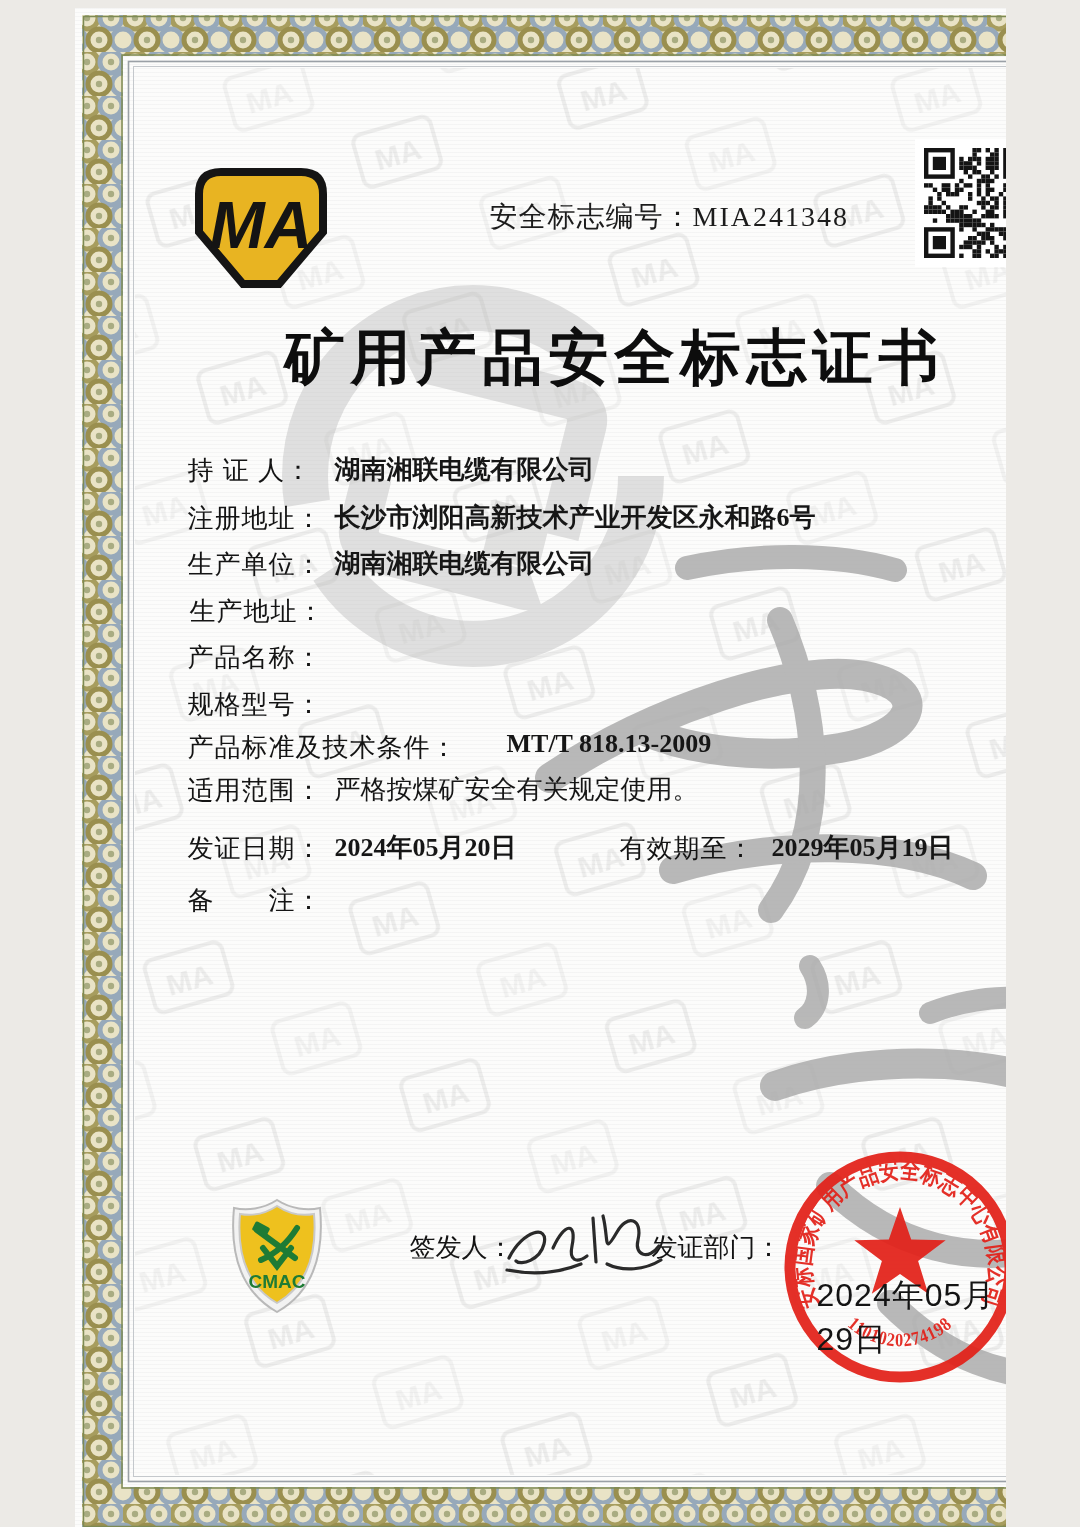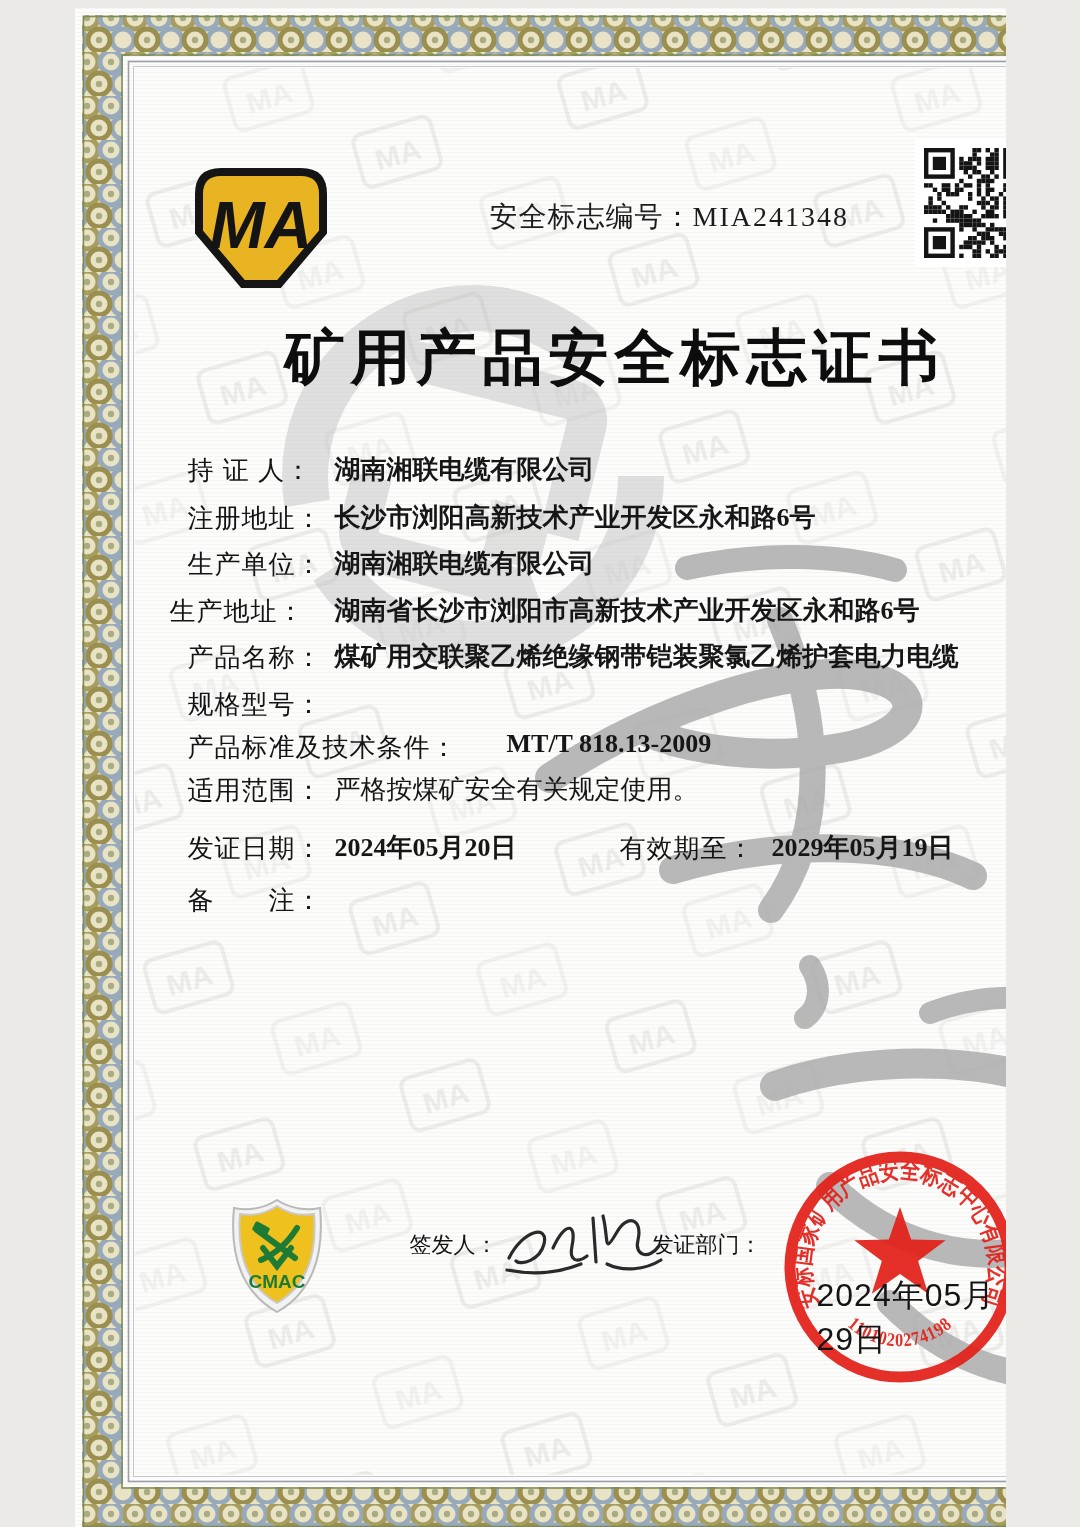--- a/index.html
+++ b/index.html
@@ -23,21 +23,21 @@
     letter-spacing:6px;color:#0d0d0d;
   }
   .lbl{font-size:26px;color:#141414;white-space:pre;letter-spacing:1px;}
   .val{font-family:"Liberation Serif",serif;font-weight:700;font-size:26px;color:#161616;white-space:pre;}
   .val.light{font-weight:400;}
   .statement{
     left:112px;top:1028px;width:858px;
     font-size:25px;line-height:37px;font-weight:700;color:#111;
     text-indent:2.2em;text-align:justify;
   }
-  .sigline{font-size:22px;color:#141414;}
+  .sigline{font-size:26px;color:#141414;}
   .sealdate{font-size:32px;color:#141414;letter-spacing:1px;}
 </style>
 </head>
 <body>
 
 <div class="page">
 
   <svg class="layer z1" viewBox="0 0 1080 1527" xmlns="http://www.w3.org/2000/svg" aria-hidden="true">
     <defs>
       <pattern id="guill" width="48" height="44" patternUnits="userSpaceOnUse">
@@ -366,25 +366,23 @@
 
     <div class="abs lbl" style="left:113px;top:445px;">持 证 人：</div>
     <div class="abs val" style="left:260px;top:444px;">湖南湘联电缆有限公司</div>
 
     <div class="abs lbl" style="left:113px;top:493px;">注册地址：</div>
     <div class="abs val" style="left:260px;top:492px;">长沙市浏阳高新技术产业开发区永和路6号</div>
 
     <div class="abs lbl" style="left:113px;top:539px;">生产单位：</div>
     <div class="abs val" style="left:260px;top:538px;">湖南湘联电缆有限公司</div>
 
-    <div class="abs lbl" style="left:95px;top:586px;">生产地址：</div>
-    <div class="abs val" style="left:260px;top:585px;">湖南省长沙市浏阳市高新技术产业开发区永和路6号</div>
+    <div class="abs lbl" style="left:115px;top:586px;">生产地址：</div>
 
     <div class="abs lbl" style="left:113px;top:632px;">产品名称：</div>
-    <div class="abs val" style="left:260px;top:631px;">煤矿用交联聚乙烯绝缘钢带铠装聚氯乙烯护套电力电缆</div>
 
     <div class="abs lbl" style="left:113px;top:679px;">规格型号：</div>
 
     <div class="abs lbl" style="left:113px;top:722px;">产品标准及技术条件：</div>
     <div class="abs val" style="left:432px;top:721px;">MT/T 818.13-2009</div>
 
     <div class="abs lbl" style="left:113px;top:765px;">适用范围：</div>
     <div class="abs val light" style="left:260px;top:764px;">严格按煤矿安全有关规定使用。</div>
 
     <div class="abs lbl" style="left:113px;top:823px;">发证日期：</div>

